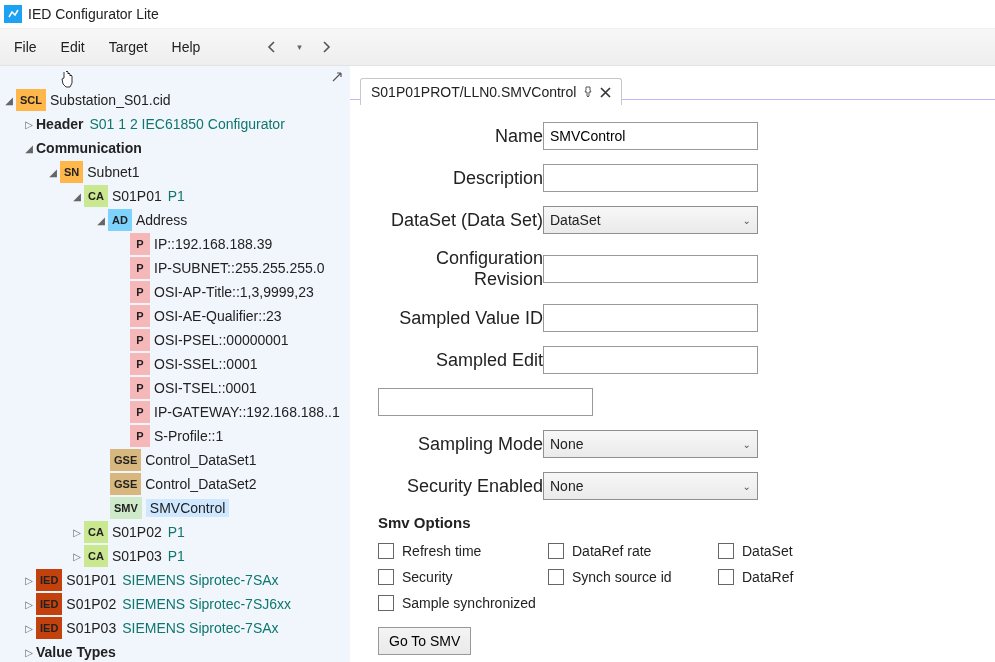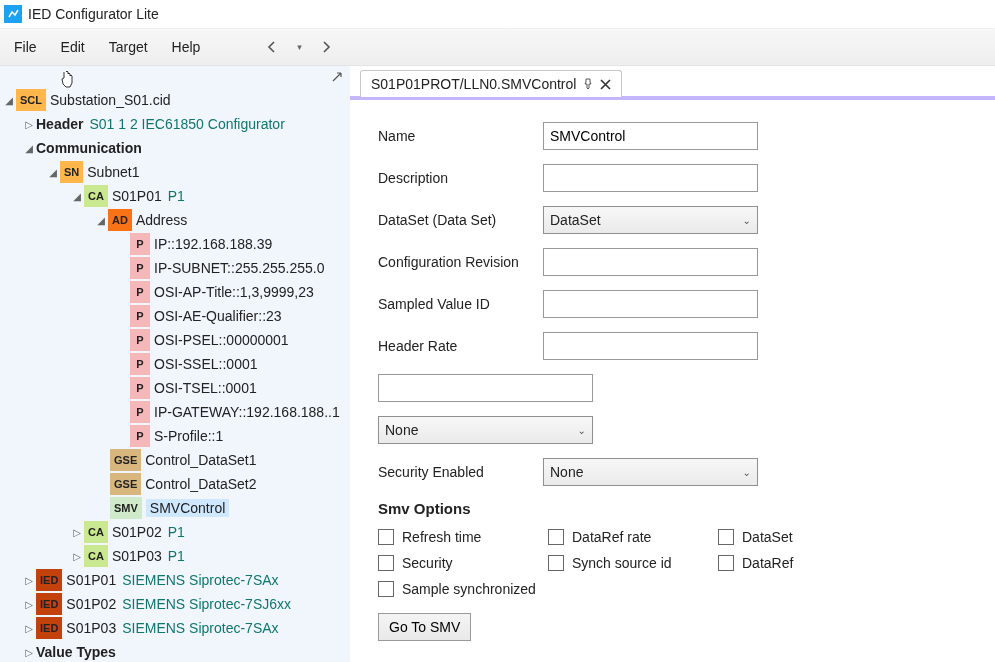--- a/index.html
+++ b/index.html
@@ -22,38 +22,38 @@
     
     .tree { padding: 22px 0 8px 0; }
     .tree-row { display: flex; align-items: center; height: 24px; padding-right: 6px; white-space: nowrap; }
     .tree-row.selected .node-label{ background: #cfe8ff; padding: 1px 4px; }
     .toggle { width: 14px; text-align: center; color: #666; font-size: 10px; cursor: pointer; flex-shrink: 0; }
     .spacer { display: inline-block; flex-shrink: 0; }
     .badge { display: inline-flex; align-items: center; justify-content: center; font-size: 11px; font-weight: 600; padding: 1px 4px; margin-right: 4px; min-width: 20px; height: 22px; flex-shrink: 0; }
     .badge.scl { background: #ffb64b; }
     .badge.sn { background: #ffb64b; }
     .badge.ca { background: #cae88f; }
-    .badge.ad { background: #f97316; }
+    .badge.ad { background: #7dd3fc; }
     .badge.p  { background: #f6b7b9; }
     .badge.gse{ background: #d7b77e; }
     .badge.smv{ background: #ceeac8; }
     .badge.ied{ background: #c2410c; }
     .node-label { font-size: 14px; }
     .node-label.bold { font-weight: 600; }
     .node-sub { color: #0f766e; margin-left: 6px; font-size: 14px; }
     
     .detail-pane { flex: 1; background: #fff; display: flex; flex-direction: column; }
     
-    .tabbar { display: flex; align-items: flex-end; border-bottom: 4px solid #c4b5fd; height: 34px; padding-left: 10px; padding-top: 16px; }
+    .tabbar { display: flex; align-items: center; border-bottom: 1px solid #c4b5fd; height: 34px; padding-left: 10px; padding-top: 16px; }
     .tab { display: flex; align-items: center; gap: 6px; padding: 5px 10px; border: 1px solid #c7c7c7; border-bottom: none; background: #fff; border-radius: 3px 3px 0 0; position: relative; top: 1px; }
     .tab-icon { font-size: 12px; color: #666; cursor: pointer; }
     
     .form { padding: 22px 28px; overflow: auto; flex:1; }
     .form-row { display: flex; align-items: center; margin-bottom: 14px; }
-    .form-label { width: 165px; font-size: 14px; }
+    .form-label { width: 165px; font-size: 18px; text-align: right; }
     .form-input { width: 215px; height: 28px; border: 1px solid #999; padding: 2px 6px; font-size: 14px; background: #fff; }
     .form-select { width: 215px; height: 28px; border: 1px solid #8f8f8f; padding: 2px 6px; font-size: 14px; background: linear-gradient(#f7f7f7,#eaeaea); appearance: none; position: relative; display:flex; align-items:center; justify-content:space-between; }
     .select-chevron { font-size: 10px; color: #555; }
     .form-checkbox { width: 16px; height: 16px; border: 1px solid #666; background:#fff; }
     
     .section-title { font-weight: 600; margin: 4px 0 12px 0; font-size: 15px; }
     .options-grid { display: grid; grid-template-columns: 170px 170px 110px; row-gap: 10px; margin-bottom: 16px; }
     .opt { display: flex; align-items: center; gap: 8px; }
     
     .btn { padding: 5px 10px; border: 1px solid #999; background: linear-gradient(#f4f4f4,#e9e9e9); cursor: pointer; font-size: 14px; }
@@ -291,27 +291,28 @@
       </div>
       <div class="form-row">
         <div class="form-label">Configuration Revision</div>
         <input class="form-input" value="" style="">
       </div>
       <div class="form-row">
         <div class="form-label">Sampled Value ID</div>
         <input class="form-input" value="" style="">
       </div>
       <div class="form-row">
-        <div class="form-label">Header Rate</div>
-        <input class="form-input" value="" style="">
-      </div>
-      <div class="form-row">
-        <input class="form-input" value="" style="">
-      </div>
-      <div class="form-row">
+        <div class="form-label">Sampled Edit</div>
+        <input class="form-input" value="" style="">
+      </div>
+      <div class="form-row">
+        <input class="form-input" value="" style="">
+      </div>
+      <div class="form-row">
+        <div class="form-label">Sampling Mode</div>
         <div class="form-select">
           <span>None</span>
           <span class="select-chevron">⌄</span>
         </div>
       </div>
       <div class="form-row">
         <div class="form-label">Security Enabled</div>
         <div class="form-select">
           <span>None</span>
           <span class="select-chevron">⌄</span>

